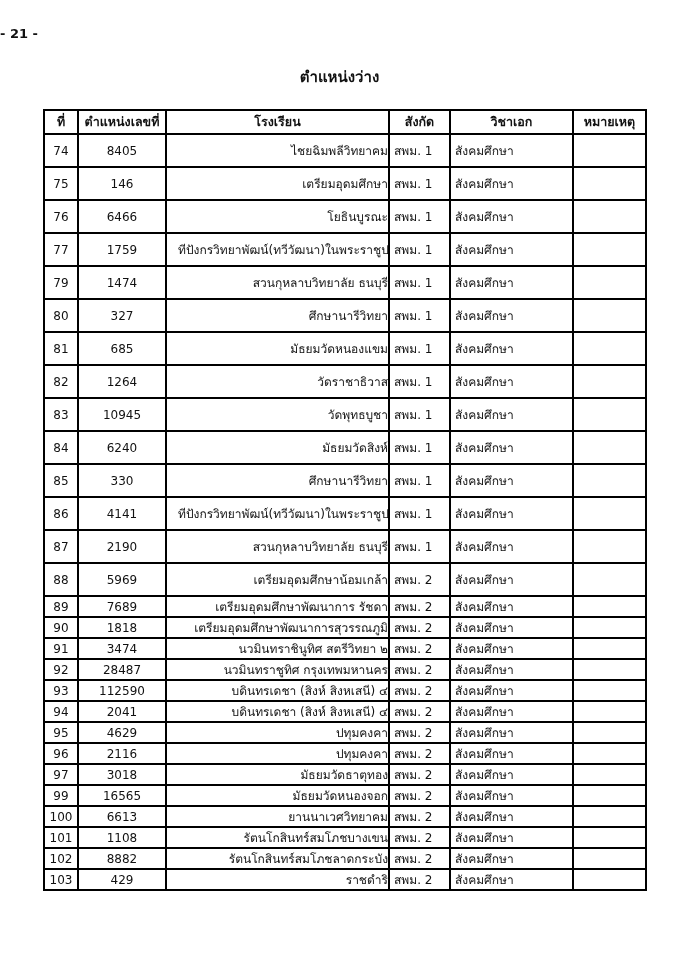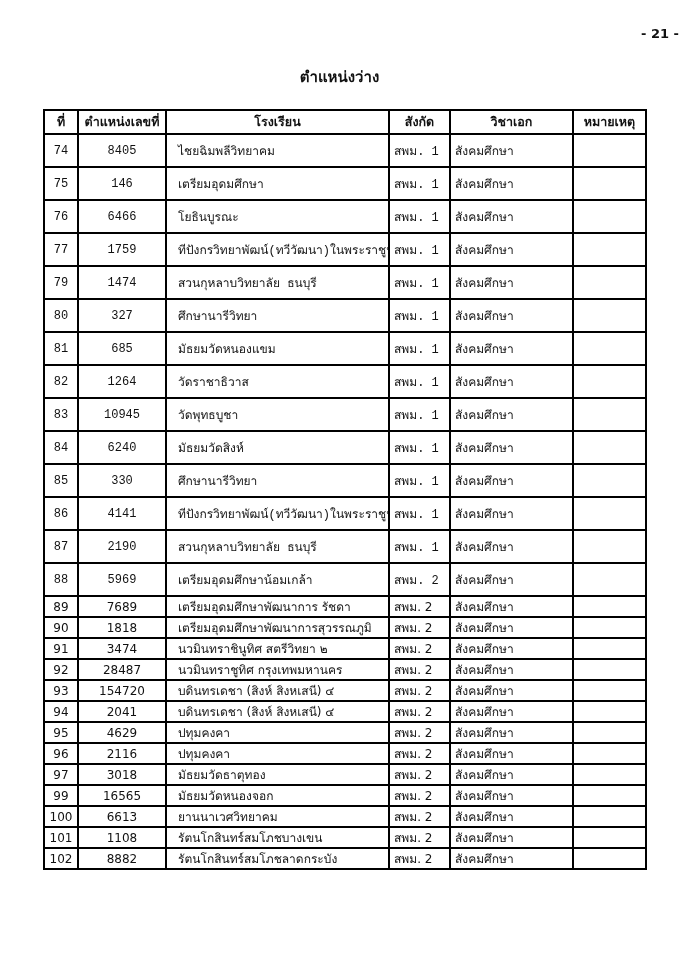--- a/index.html
+++ b/index.html
@@ -8,21 +8,21 @@
     background: #ffffff;
   }
   body {
     width: 679px;
     height: 960px;
     font-family: "DejaVu Sans", sans-serif;
     color: #111111;
     overflow: hidden;
   }
   .page-number {
-    text-align: right;
+    text-align: left;
     padding-top: 26px;
     font-size: 13px;
     font-weight: bold;
   }
   .doc-title {
     text-align: center;
     margin-top: 24px;
     margin-bottom: 20px;
     font-size: 15px;
     font-weight: bold;
@@ -45,31 +45,30 @@
     font-size: 12.5px;
     font-weight: bold;
     text-align: center;
     height: 22px;
   }
   .vacancy-table tbody tr {
     height: 18px;
   }
   .vacancy-table tbody tr:nth-child(-n+14) {
     height: 33px;
-    font-family: Liberation Mono, monospace;
   }
   .vacancy-table td {
     font-size: 12px;
   }
   .vacancy-table td.c0,
   .vacancy-table td.c1 {
     text-align: center;
   }
   .vacancy-table td.c2 {
-    text-align: left;
+    text-align: right;
     padding-left: 11px;
   }
   .vacancy-table td.c3,
   .vacancy-table td.c4 {
     text-align: left;
     padding-left: 4px;
   }
 </style>
 </head>
 <body>
@@ -237,21 +236,21 @@
       <tr>
         <td class="c0">92</td>
         <td class="c1">28487</td>
         <td class="c2">นวมินทราชูทิศ กรุงเทพมหานคร</td>
         <td class="c3">สพม. 2</td>
         <td class="c4">สังคมศึกษา</td>
         <td class="c5"></td>
       </tr>
       <tr>
         <td class="c0">93</td>
-        <td class="c1">154720</td>
+        <td class="c1">112590</td>
         <td class="c2">บดินทรเดชา (สิงห์ สิงหเสนี) ๔</td>
         <td class="c3">สพม. 2</td>
         <td class="c4">สังคมศึกษา</td>
         <td class="c5"></td>
       </tr>
       <tr>
         <td class="c0">94</td>
         <td class="c1">2041</td>
         <td class="c2">บดินทรเดชา (สิงห์ สิงหเสนี) ๔</td>
         <td class="c3">สพม. 2</td>
@@ -303,18 +302,26 @@
         <td class="c1">1108</td>
         <td class="c2">รัตนโกสินทร์สมโภชบางเขน</td>
         <td class="c3">สพม. 2</td>
         <td class="c4">สังคมศึกษา</td>
         <td class="c5"></td>
       </tr>
       <tr>
         <td class="c0">102</td>
         <td class="c1">8882</td>
         <td class="c2">รัตนโกสินทร์สมโภชลาดกระบัง</td>
+        <td class="c3">สพม. 2</td>
+        <td class="c4">สังคมศึกษา</td>
+        <td class="c5"></td>
+      </tr>
+      <tr>
+        <td class="c0">103</td>
+        <td class="c1">429</td>
+        <td class="c2">ราชดำริ</td>
         <td class="c3">สพม. 2</td>
         <td class="c4">สังคมศึกษา</td>
         <td class="c5"></td>
       </tr>
     </tbody>
 </table>
 
 </body></html>

